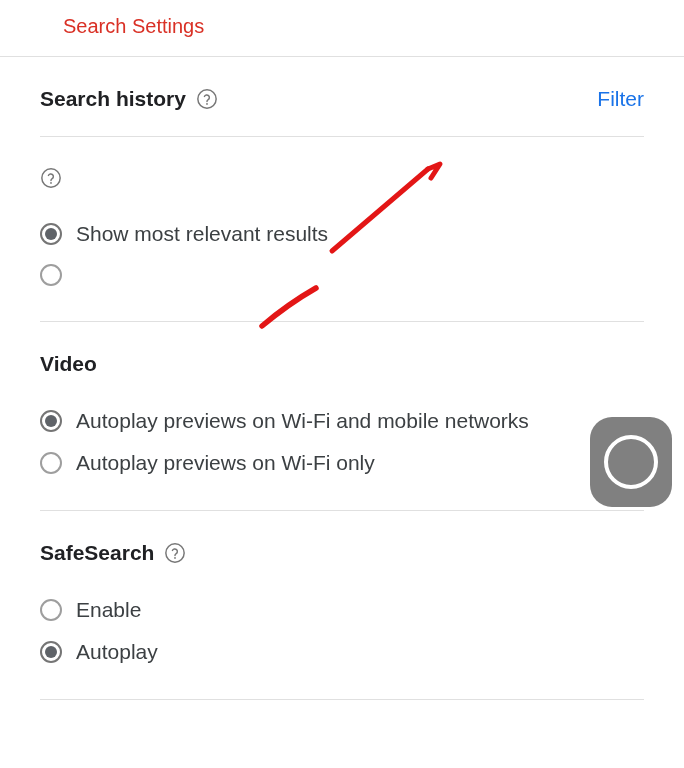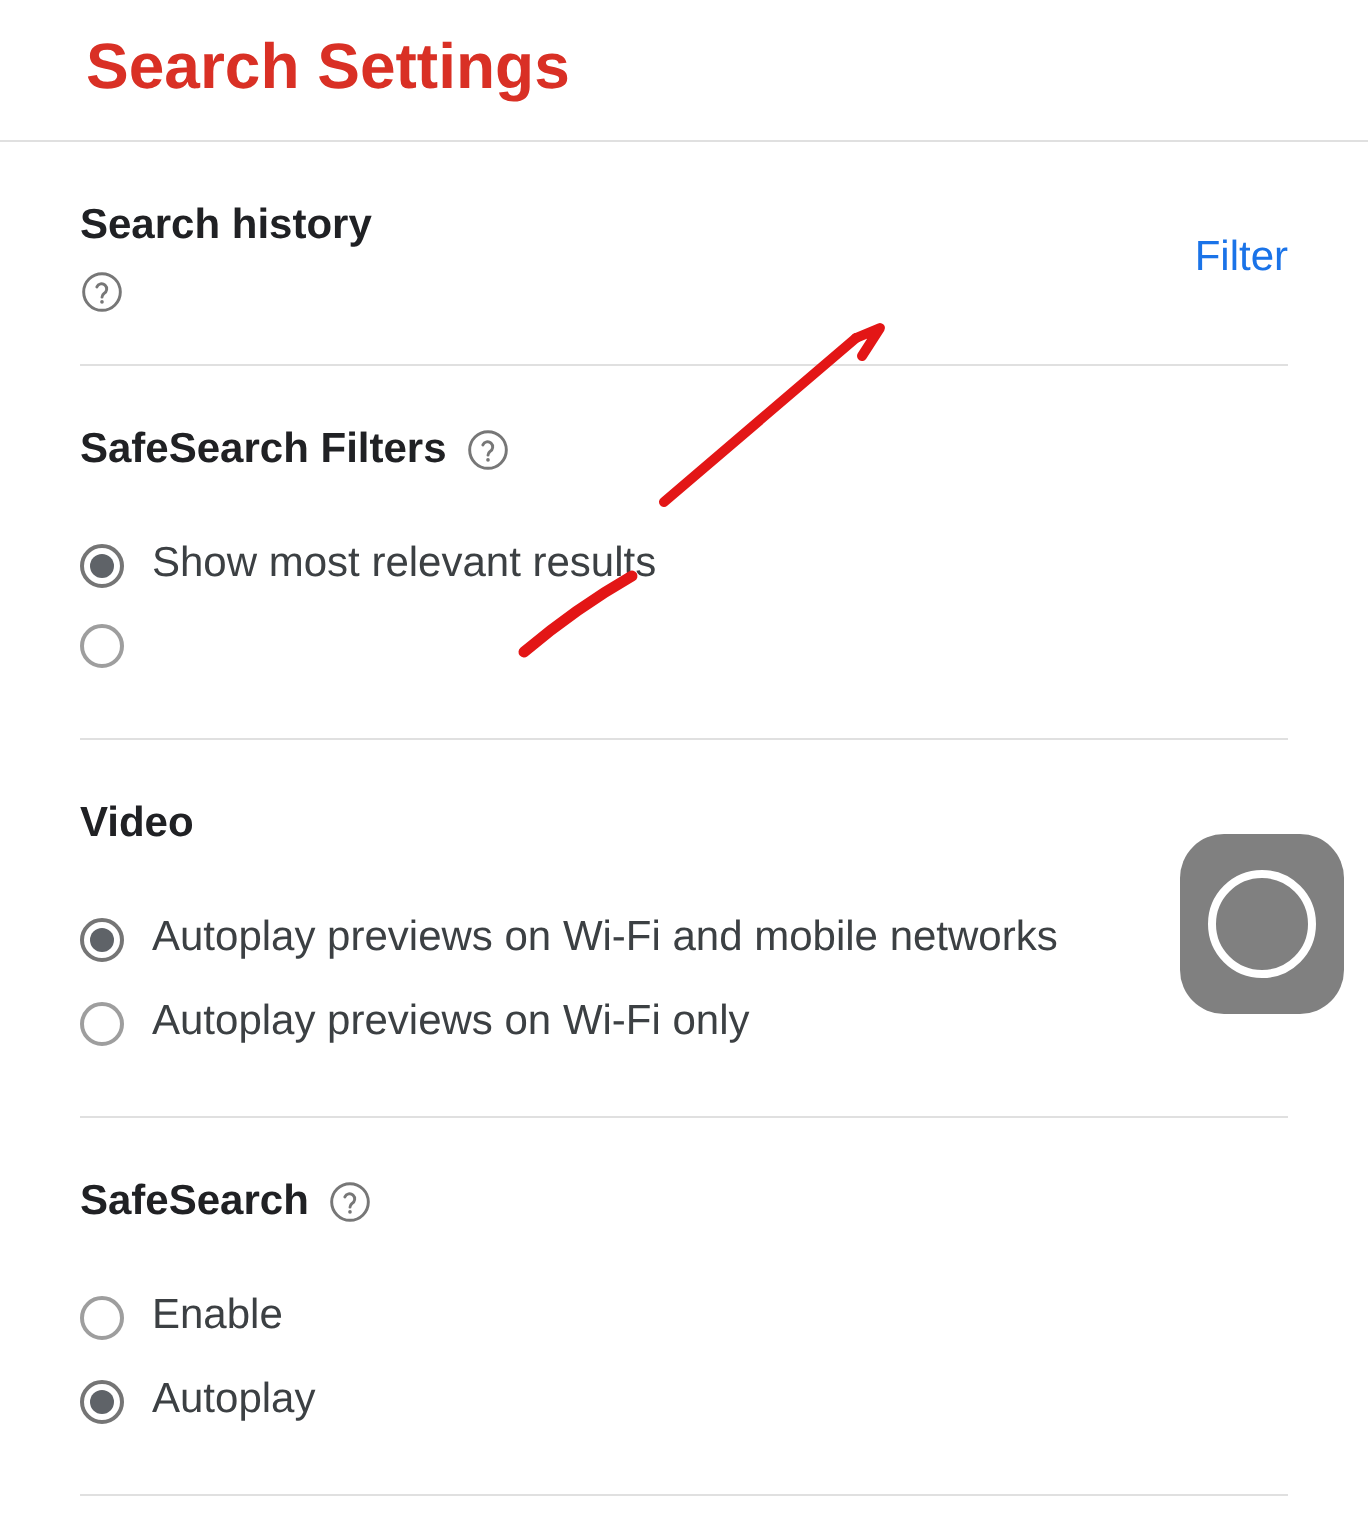--- a/index.html
+++ b/index.html
@@ -11,46 +11,46 @@
     }
     .page {
       width:684px;
       height:768px;
       position:relative;
       overflow:hidden;
     }
     
     .title {
       color:#d93025;
-      font-size:32px;
-      font-weight:700;
+      font-size:20px;
+      font-weight:400;
       padding:15px 0 18px 43px;
+      margin-left:20px;
     }
     .rule-full {
       height:1px;
       background:#e0e0e0;
       width:100%;
     }
     .content {
       padding:0 40px;
     }
     .section-row {
       display:flex;
       align-items:center;
       justify-content:space-between;
       padding:30px 0 30px 0;
     }
     .section-heading {
       display:flex;
-      align-items:flex-start;
+      align-items:center;
       gap:10px;
       font-weight:700;
       font-size:21px;
       color:#202124;
-      flex-direction:column;
     }
     .first-heading { padding-top: 30px; padding-bottom: 25px; }
     .heading-only { padding:30px 0 20px 0; display:flex; align-items:center; gap:10px; }
     .sub-heading { font-weight:700; font-size:21px; }
     .help-icon {
       width:22px; height:22px;
       display:inline-flex; align-items:center; justify-content:center;
     }
     .help-icon svg { width:22px; height:22px; }
     .manage-link {
@@ -62,21 +62,21 @@
     .divider {
       height:1px;
       background:#e0e0e0;
       width:100%;
     }
     .options {
       padding:4px 0 26px 0;
     }
     .option {
       display:flex;
-      align-items:flex-end;
+      align-items:center;
       gap:14px;
       padding:9px 0;
       cursor:pointer;
     }
     .radio {
       width:22px; height:22px;
       border:2px solid #9e9e9e;
       border-radius:50%;
       display:flex; align-items:center; justify-content:center;
       flex-shrink:0;
@@ -135,21 +135,20 @@
             <circle cx="12" cy="17.4" r="1" fill="#777" stroke="none"></circle>
           </svg>
         </span>
       </div>
       <span class="manage-link">Filter</span>
     </div>
 
     <div class="divider"></div>
 
     <div class="heading-only">
-      <span class="sub-heading">SafeSearch Filters</span>
       <span class="help-icon">
         <svg viewBox="0 0 24 24" fill="none" stroke="#777" stroke-width="1.6">
           <circle cx="12" cy="12" r="10"></circle>
           <path d="M9.2 9.2a2.8 2.8 0 1 1 3.9 3.6c-.8.6-1.1 1-1.1 2" stroke-linecap="round"></path>
           <circle cx="12" cy="17.4" r="1" fill="#777" stroke="none"></circle>
         </svg>
       </span>
     </div>
     <div class="options">
       <div class="option">

